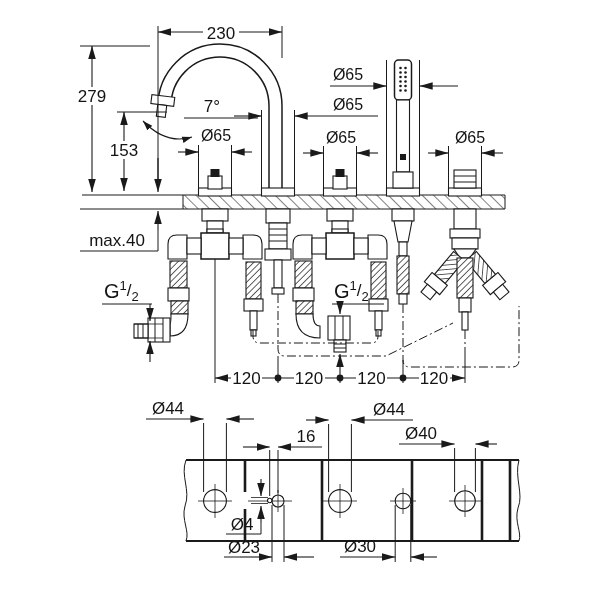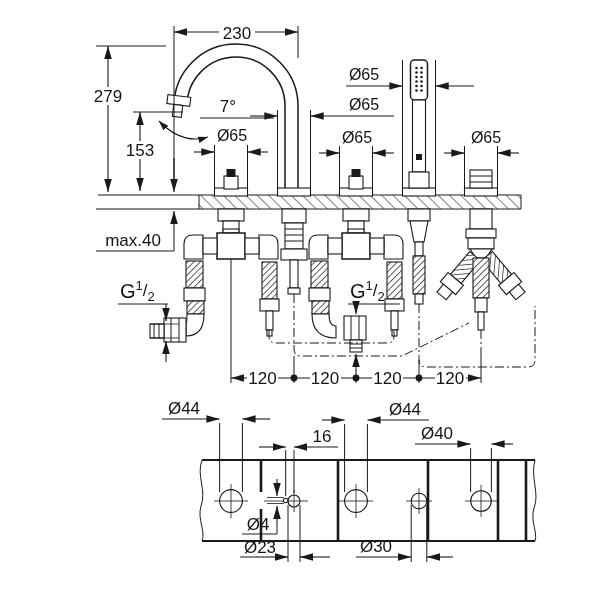--- a/index.html
+++ b/index.html
@@ -1,17 +1,17 @@
 <!DOCTYPE html>
 <html><head>
 <meta charset="utf-8">
 <style>
   html,body{margin:0;padding:0;background:#ffffff;}
   .stage{width:553px;height:600px;background:#ffffff;position:relative;overflow:hidden;
-         font-family:"Liberation Sans", sans-serif;margin-left:16px;}
+         font-family:"Liberation Sans", sans-serif;}
   svg{display:block;}
   .dimtxt{font-family:"Liberation Sans", sans-serif;font-size:17px;fill:#141414;}
   .dimtxt-s{font-family:"Liberation Sans", sans-serif;font-size:16px;fill:#141414;}
   .thin{stroke:#1a1a1a;stroke-width:1;fill:none;}
   .dim{stroke:#1a1a1a;stroke-width:1.1;fill:none;}
   .obj{stroke:#1a1a1a;stroke-width:1.5;fill:#ffffff;}
   .obj2{stroke:#1a1a1a;stroke-width:1.1;fill:#ffffff;}
   .cl{stroke:#1a1a1a;stroke-width:1;fill:none;stroke-dasharray:9 3 2 3;}
   .ch{stroke:#1a1a1a;stroke-width:.8;fill:none;}
   .sec{stroke:#1a1a1a;stroke-width:2.6;fill:none;}

